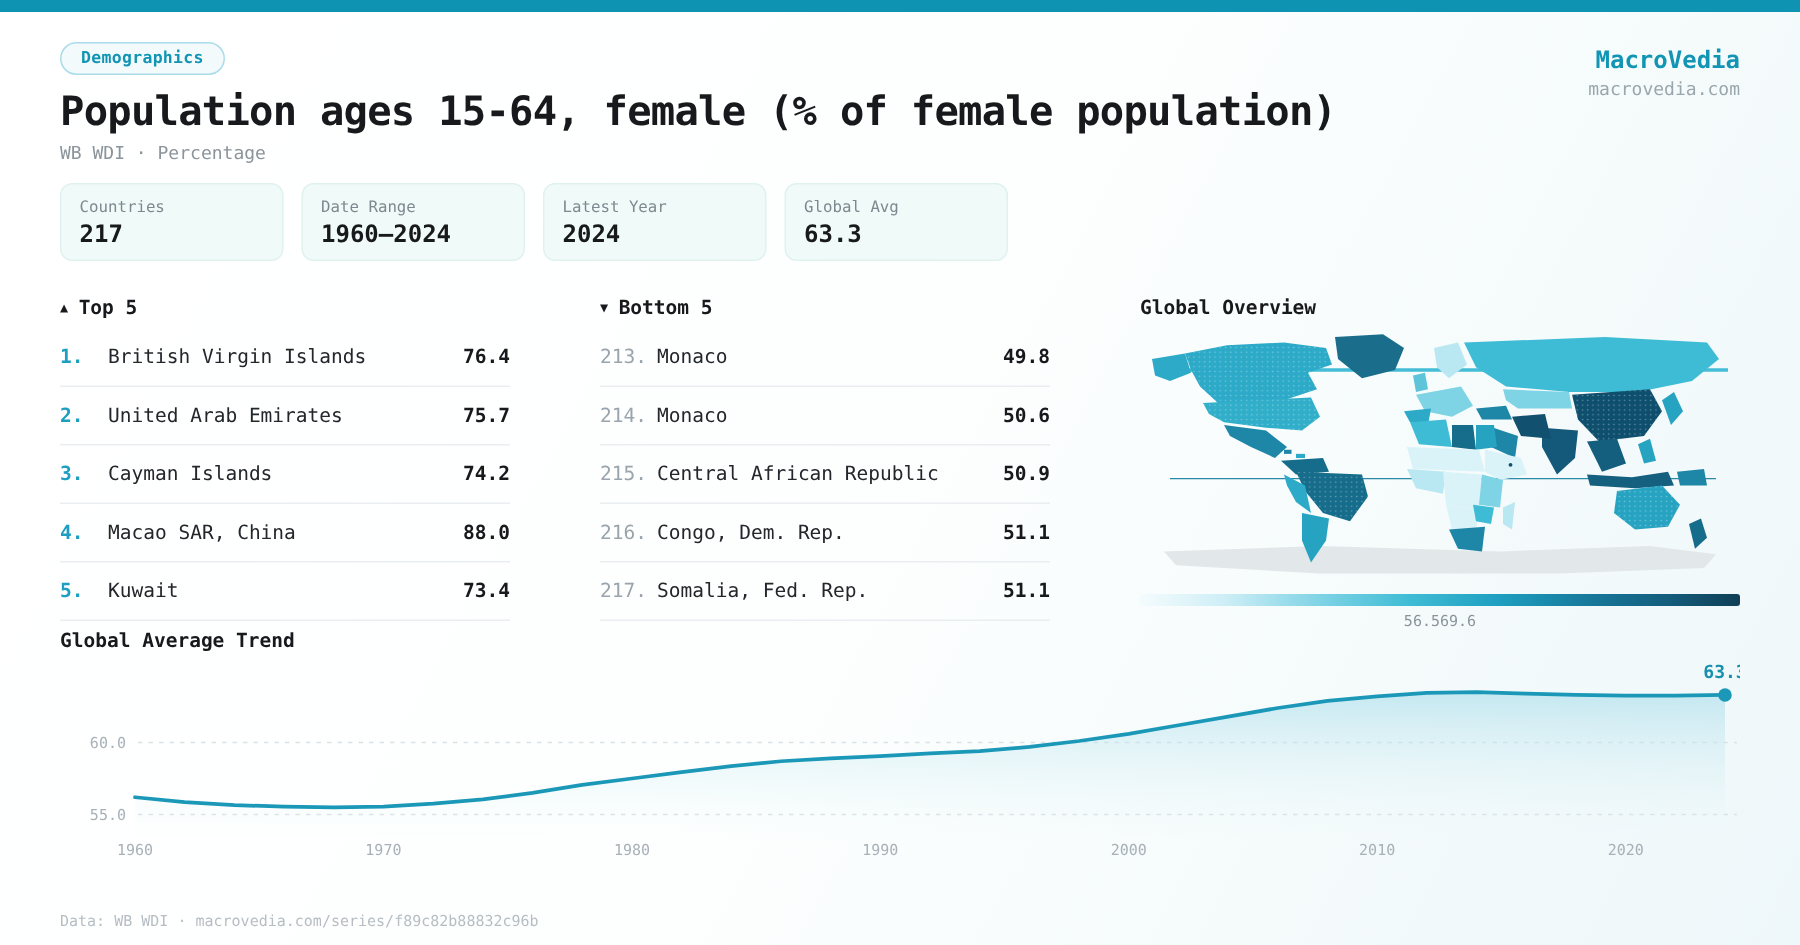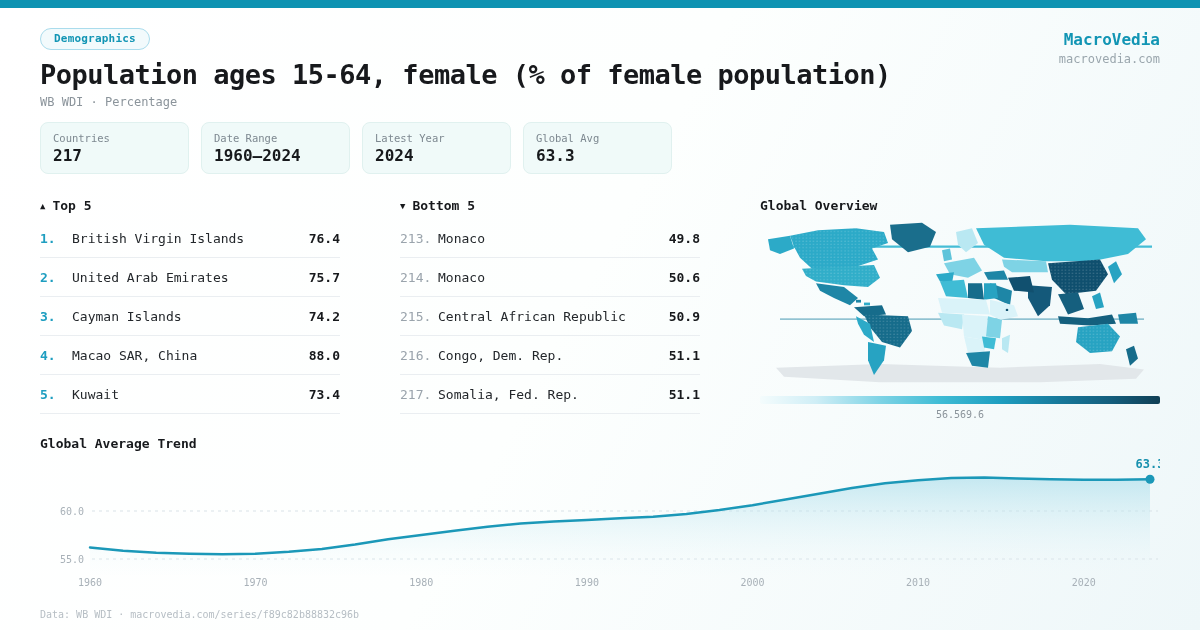--- a/index.html
+++ b/index.html
@@ -39,21 +39,21 @@
   .lrow .rank{flex:none;font-weight:bold;color:#1e9ec0;width:32px;}
   .blist .lrow .rank{font-weight:normal;color:#9aa4ac;width:38px;}
   .lrow .cname{flex:1;color:#23272b;}
   .lrow .cval{font-weight:bold;color:#17191c;}
   .map-svg{display:block;margin-top:8px;}
   .colorbar{
     height:8px;border-radius:2px;margin-top:10px;
     background:linear-gradient(90deg,#f4fcfd 0%,#cfeef6 14%,#7ed3e5 30%,#3fbcd5 45%,#1e9ec0 60%,#17789a 75%,#145d7c 88%,#103f55 100%);
   }
   .scale-row{display:flex;justify-content:center;font-size:10px;color:#8b949b;margin-top:5px;}
-  .trend{margin-top:16px;}
+  .trend{margin-top:0;}
   .trend svg{display:block;margin-top:2px;}
   .footer{position:absolute;left:40px;bottom:10px;font-size:10px;color:#b6bec4;}
   text{font-family:"DejaVu Sans Mono","Liberation Mono",monospace;}
 </style>
 </head>
 <body>
 
 <div class="topbar"></div>
 
 <div class="content">

